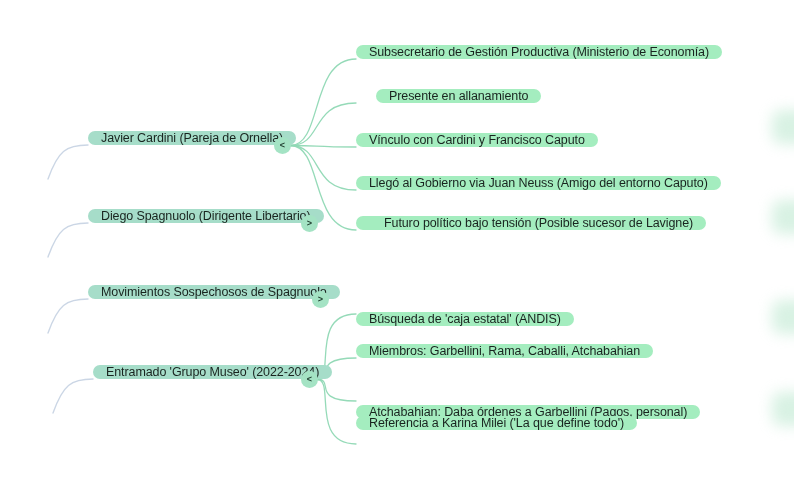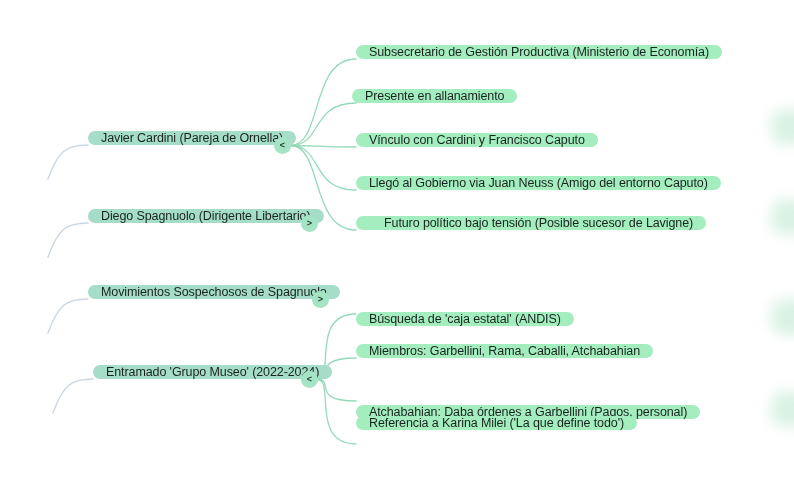--- a/index.html
+++ b/index.html
@@ -103,21 +103,21 @@
   <div id="node-layer">
       <div class="node level1" style="left: 88px; top: 131px; min-width: 180px;">
         <span class="node-label">Javier Cardini (Pareja de Ornella)</span>
       </div>
       <div class="toggle" style="left: 274px; top: 137px;">
         <span>&lt;</span>
       </div>
       <div class="node level2" style="left: 356px; top: 45px; min-width: 315px;">
         <span class="node-label">Subsecretario de Gestión Productiva (Ministerio de Economía)</span>
       </div>
-      <div class="node level2" style="left: 352px; top: 89px; min-width: 138px; justify-content: flex-end;">
+      <div class="node level2" style="left: 376px; top: 89px; min-width: 138px; justify-content: flex-end;">
         <span class="node-label">Presente en allanamiento</span>
       </div>
       <div class="node level2" style="left: 356px; top: 133px; min-width: 212px;">
         <span class="node-label">Vínculo con Cardini y Francisco Caputo</span>
       </div>
       <div class="node level2" style="left: 356px; top: 176px; min-width: 315px;">
         <span class="node-label">Llegó al Gobierno via Juan Neuss (Amigo del entorno Caputo)</span>
       </div>
       <div class="node level2" style="left: 356px; top: 216px; min-width: 286px; padding-left: 28px;">
         <span class="node-label">Futuro político bajo tensión (Posible sucesor de Lavigne)</span>

